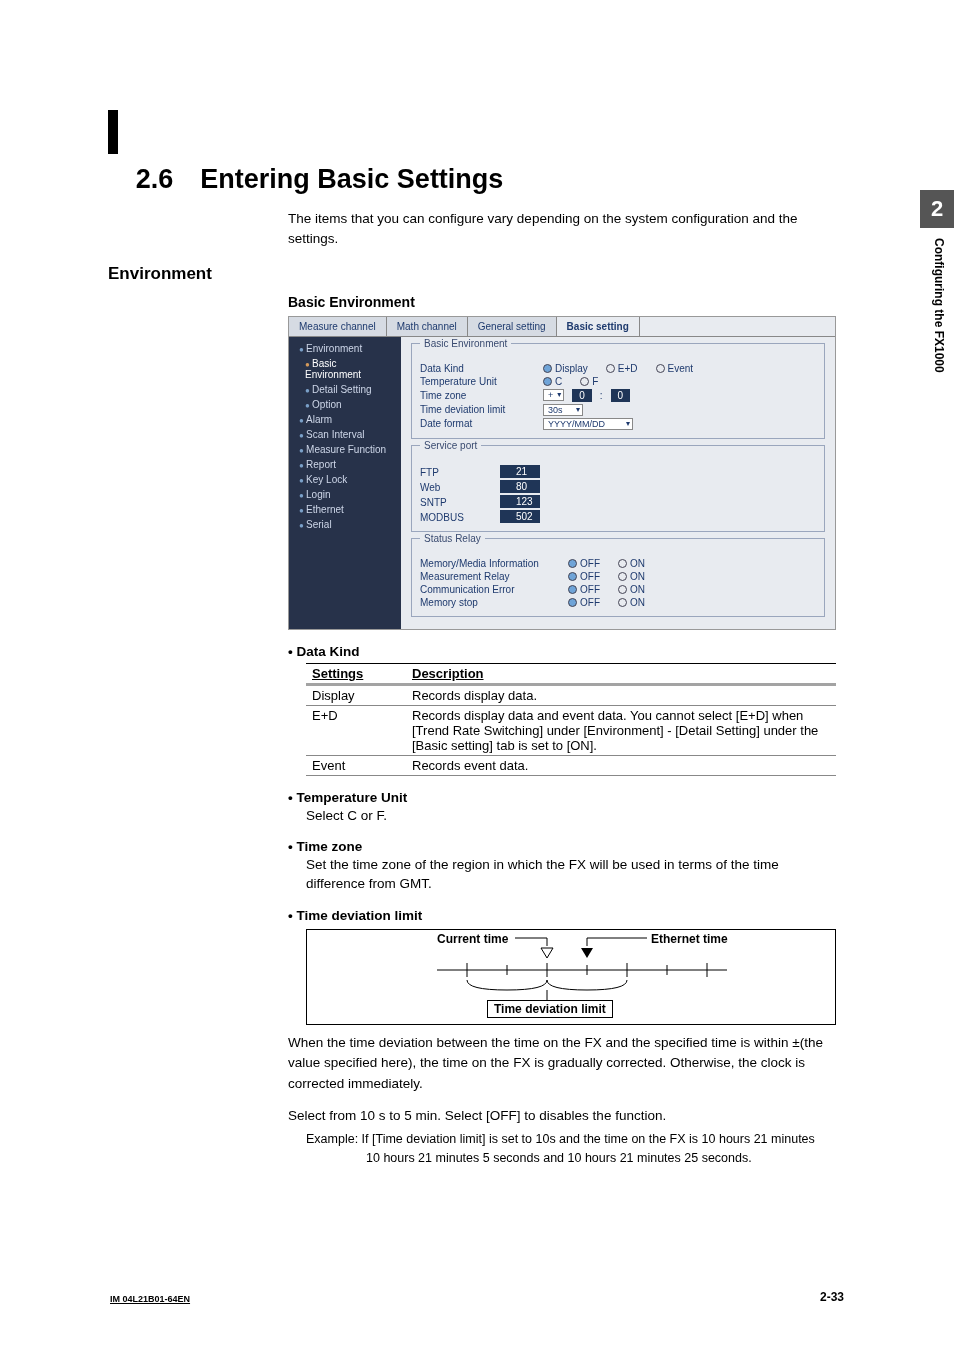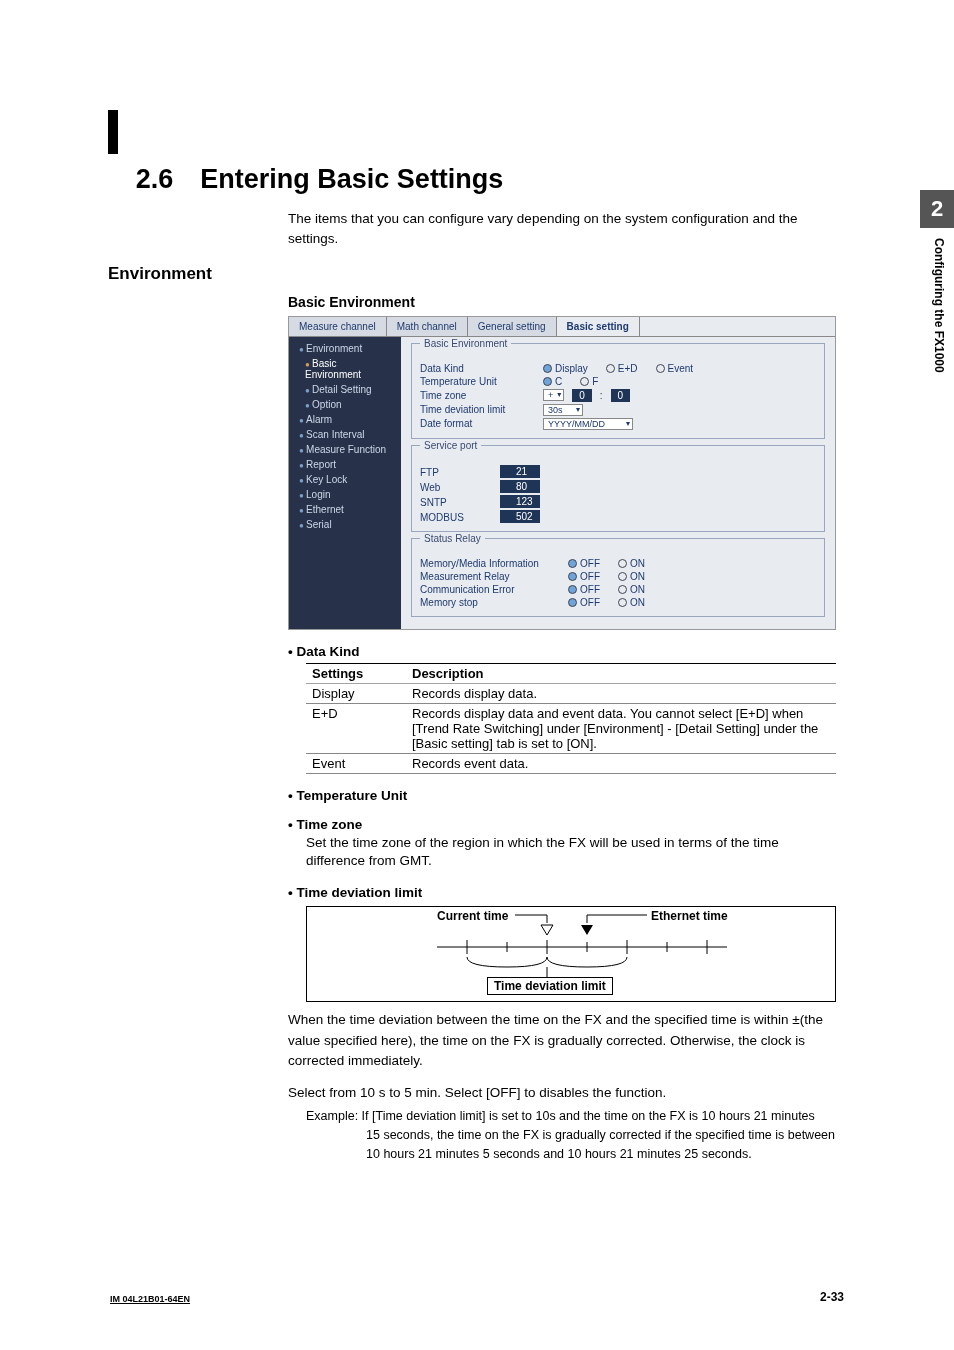--- a/index.html
+++ b/index.html
@@ -112,21 +112,21 @@
   .selbox { background:#fff; border:1px solid #888; padding:0 10px 0 4px; font-size:9px; position:relative; }
   .selbox::after { content:"▾"; position:absolute; right:2px; font-size:8px; }
   .portrow { display:flex; gap:0; margin:2px 0; align-items:flex-end; }
   .portrow .plabel { width:80px; }
   .portrow .pval { background:#1f3557; color:#fff; width:40px; text-align:right; padding:1px 16px; }
 
   .bullet-h { font-weight: bold; margin-top: 14px; margin-left: 180px; }
   .bullet-h::before { content: "•  "; }
   .tbl { margin-left: 198px; margin-top: 4px; width: 530px; border-collapse: collapse; font-size: 13px; }
   .tbl th, .tbl td { text-align: left; padding: 2px 6px; vertical-align: top; }
-  .tbl thead tr { border-top: 1px solid #000; border-bottom: 1px solid #a3a3a3; }
+  .tbl thead tr { border-top: 1px solid #000; border-bottom: 3px solid #a3a3a3; text-decoration: underline; }
   .tbl tbody tr { border-bottom: 1px solid #888; }
   .tbl th:first-child, .tbl td:first-child { width: 100px; }
 
   .para { margin-left: 198px; margin-top: 2px; line-height: 1.4; }
 
   .diagram { margin-left: 198px; margin-top: 6px; border: 1px solid #000; width: 530px; height: 96px; position: relative; font-size: 12px; }
   .diagram svg { position:absolute; left:0; top:0; }
 
   .after-diagram { margin-left: 180px; margin-top: 8px; line-height: 1.5; }
   .example { margin-left: 198px; margin-top: 4px; font-size: 12.5px; line-height: 1.5; }
@@ -307,20 +307,21 @@
           <td>Records display data and event data. You cannot select [E+D] when [Trend Rate Switching] under [Environment] - [Detail Setting] under the [Basic setting] tab is set to [ON].</td>
         </tr>
       <tr>
           <td>Event</td>
           <td>Records event data.</td>
         </tr>
     </tbody>
   </table>
 
   <div class="bullet-h">Temperature Unit</div>
+  <div class="para">Select C or F.</div>
 
   <div class="bullet-h">Time zone</div>
   <div class="para">Set the time zone of the region in which the FX will be used in terms of the time difference from GMT.</div>
 
   <div class="bullet-h">Time deviation limit</div>
   <div class="diagram">
     <svg width="530" height="96">
 
       <line x1="130" y1="40" x2="420" y2="40" stroke="#000"></line>
       <line x1="160" y1="33" x2="160" y2="47" stroke="#000"></line>
@@ -347,19 +348,18 @@
     <div style="position:absolute; left:130px; top:2px; font-weight:bold;">Current time</div>
     <div style="position:absolute; left:344px; top:2px; font-weight:bold;">Ethernet time</div>
     <div style="position:absolute; left:180px; top:70px; border:1px solid #000; padding:1px 6px; font-weight:bold; background:#fff;">Time deviation limit</div>
   </div>
 
   <div class="after-diagram">When the time deviation between the time on the FX and the specified time is within ±(the value specified here), the time on the FX is gradually corrected. Otherwise, the clock is corrected immediately.</div>
   <div class="after-diagram" style="margin-top:12px">Select from 10 s to 5 min.  Select [OFF] to disables the function.</div>
   <div class="example">
     <span>Example:</span>
     <span>If [Time deviation limit] is set to 10s and the time on the FX is 10 hours 21 minutes</span>
-    <div class="indent">15 seconds, the time on the FX is gradually corrected if the specified time is between</div>
     <div class="indent">10 hours 21 minutes 5 seconds and 10 hours 21 minutes 25 seconds.</div>
   </div>
 </div>
 
 <div class="footer-left">IM 04L21B01-64EN</div>
 <div class="footer-right">2-33</div>
 
 </body></html>

